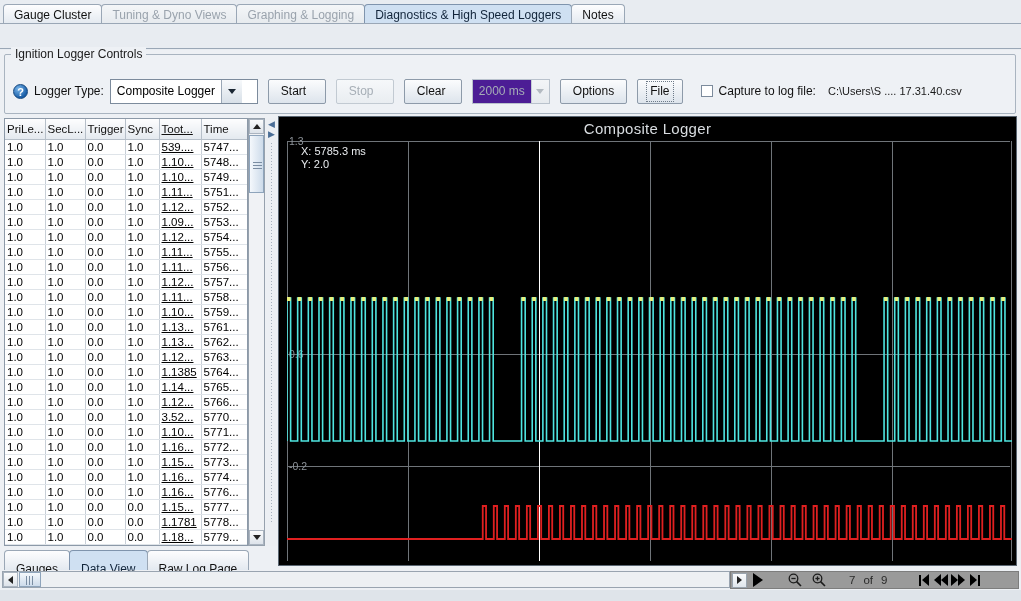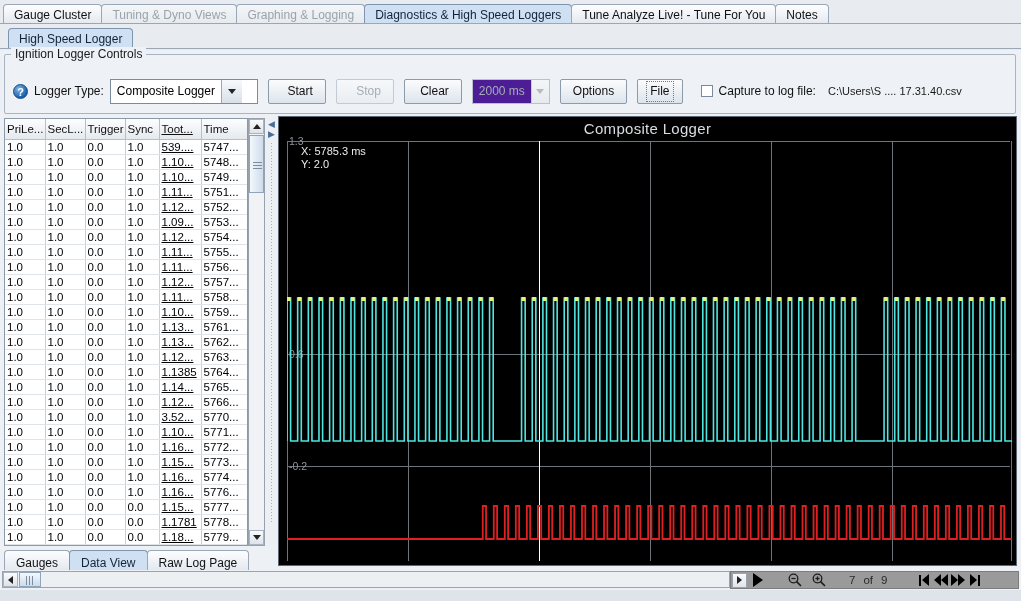--- a/index.html
+++ b/index.html
@@ -56,21 +56,21 @@
   .combo.disabled{border-color:#b9c2cc;background:#4c1d95;}
   .combo.disabled .val{color:#a6aeb6;}
   .combo.disabled .arrowbtn{background:linear-gradient(#f3f5f7,#e6eaee);border-left-color:#c6ced6;}
   .caret{width:0;height:0;border-left:4px solid transparent;border-right:4px solid transparent;
     border-top:5px solid #1b2733;}
   .combo.disabled .caret{border-top-color:#b3bac1;}
 
   .btn{height:25px;min-width:58px;padding:0 12px;margin-left:10px;
     background:linear-gradient(#fbfcfd,#dde4ec);
     border:1px solid #8d9aa9;border-radius:2px;
-    font-size:12px;color:#111;line-height:23px;text-align:right;box-sizing:border-box;
+    font-size:12px;color:#111;line-height:23px;text-align:left;box-sizing:border-box;
     white-space:nowrap;}
   .btn.disabled{color:#a6aeb6;border-color:#c2cad2;background:linear-gradient(#f6f8fa,#e9edf1);}
   .btn.focus{border:1px solid #8d9aa9;}
   .btn.focus span{border:1px dotted #6d7a88;padding:0 3px;display:inline-block;line-height:19px;}
 
   .chkwrap{display:flex;align-items:center;margin-left:18px;}
   .chk{width:12px;height:12px;border:1px solid #7c8b9c;background:#fff;margin-right:6px;
     box-sizing:border-box;}
   .capfile{font-size:11px;color:#1a1a1a;margin-left:12px;white-space:nowrap;}
 
@@ -119,21 +119,21 @@
   .plot{position:absolute;left:8px;top:24px;right:6px;bottom:4px;}
   .gridv{position:absolute;top:0;bottom:0;width:1px;background:#6f7479;}
   .gridh{position:absolute;left:0;right:0;height:1px;background:#6f7479;}
   .cursor{position:absolute;top:0;bottom:0;width:1px;background:#ffffff;}
   .ylab{position:absolute;left:2px;color:#8d9399;font-size:10.5px;line-height:10px;}
   .readout{position:absolute;left:14px;top:4px;color:#e9ecef;font-size:11px;line-height:13px;
     white-space:pre;}
 
   
   .btabs{position:absolute;left:4px;top:548px;display:flex;align-items:flex-end;height:22px;}
-  .btab{height:20px;line-height:20px;padding:2px 11px;margin-right:-1px;
+  .btab{height:20px;line-height:20px;padding:8px 11px;margin-right:-1px;
     background:linear-gradient(#fdfdfe,#e3e9f0);border:1px solid #9aa7b6;border-bottom:none;
     border-radius:4px 4px 0 0;font-size:12px;color:#111;box-sizing:border-box;white-space:nowrap;}
   .btab.active{background:#cfe0f2;border-color:#7f94ad;color:#11243a;}
 
   
   .hscroll{position:absolute;left:2px;top:571px;width:728px;height:17px;
     background:#edf0f3;border:1px solid #99a4b0;box-sizing:border-box;}
   .hscroll .arrL{position:absolute;left:0;top:0;width:15px;height:15px;
     background:linear-gradient(#fafbfc,#dde3ea);border:1px solid #aab4c0;box-sizing:border-box;
     display:flex;align-items:center;justify-content:center;}
@@ -161,30 +161,26 @@
 <body>
 
 <div class="app">
 
   <div class="tabstrip">
     <div class="row" id="topTabs">
         <div class="tab"><span>Gauge Cluster</span></div>
         <div class="tab disabled"><span>Tuning &amp; Dyno Views</span></div>
         <div class="tab disabled"><span>Graphing &amp; Logging</span></div>
         <div class="tab active"><span>Diagnostics &amp; High Speed Loggers</span></div>
-        <div class="tab"><span>Tune Analyze Live! - Tune For You</span></div>
         <div class="tab"><span>Notes</span></div>
       </div>
     <div class="underline"></div>
   </div>
 
   <div class="panel2">
-    <div class="subtab">
-      <span>High Speed Logger</span>
-    </div>
     <div class="uline"></div>
   </div>
 
   <div class="groupbox">
     <div class="legend">Ignition Logger Controls</div>
     <div class="ctrlrow">
       <div class="helpicon">?</div>
       <div class="lbl">Logger Type:</div>
 
       <div class="combo" style="width:148px;">

